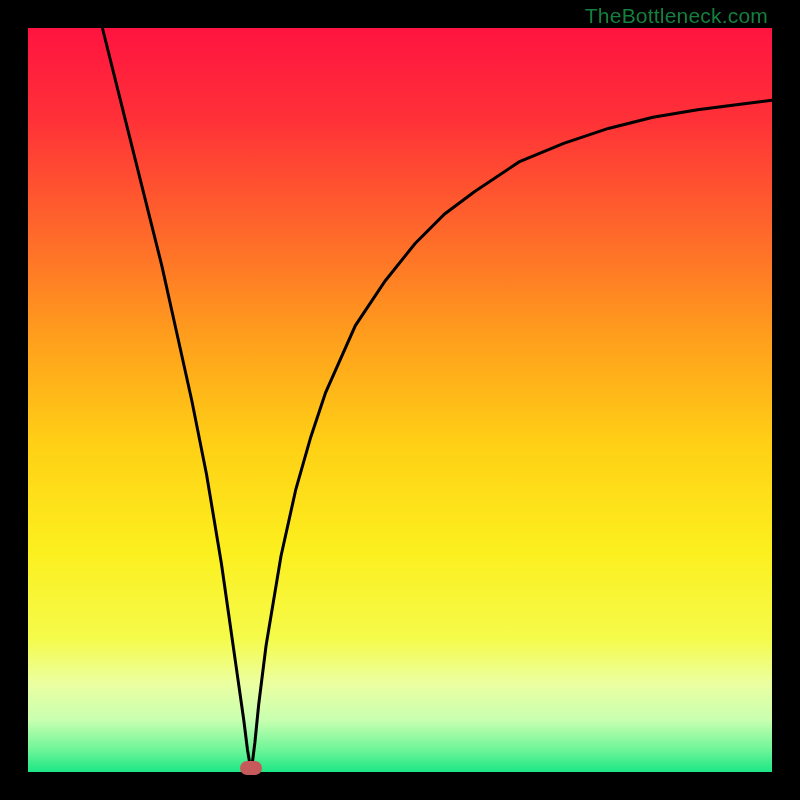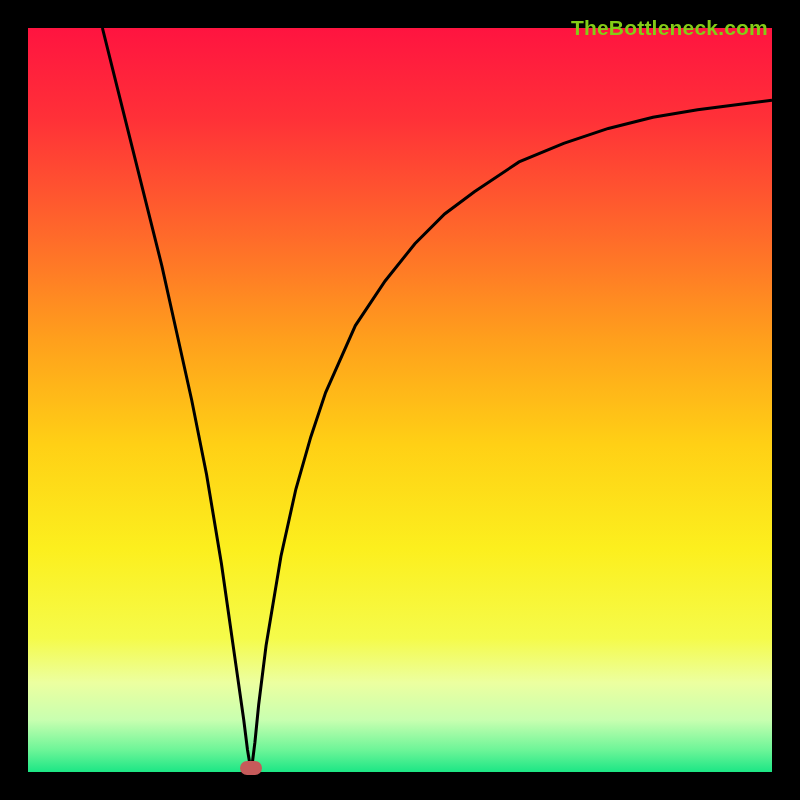--- a/index.html
+++ b/index.html
@@ -39,25 +39,24 @@
       position: absolute;
       top: 0;
       left: 0;
       width: 100%;
       height: 100%;
     }
     .watermark {
       position: absolute;
       top: 4px;
       right: 32px;
-      color: #84cc16;
+      color: #15803d;
       font-size: 21px;
-      font-weight: 700;
+      font-weight: 400;
       letter-spacing: 0.2px;
-      margin-top: 12px;
     }
     .marker {
       position: absolute;
       width: 22px;
       height: 14px;
       background: #c65a5a;
       border-radius: 7px;
       transform: translate(-50%, -50%);
     }
   </style>

